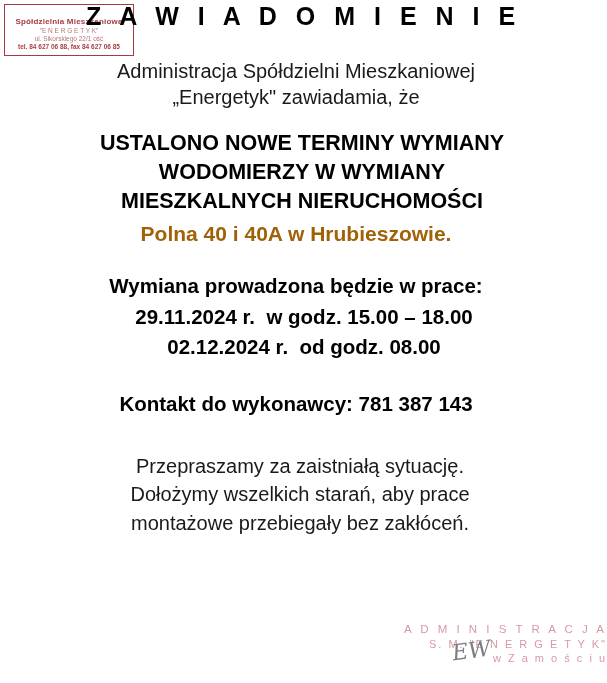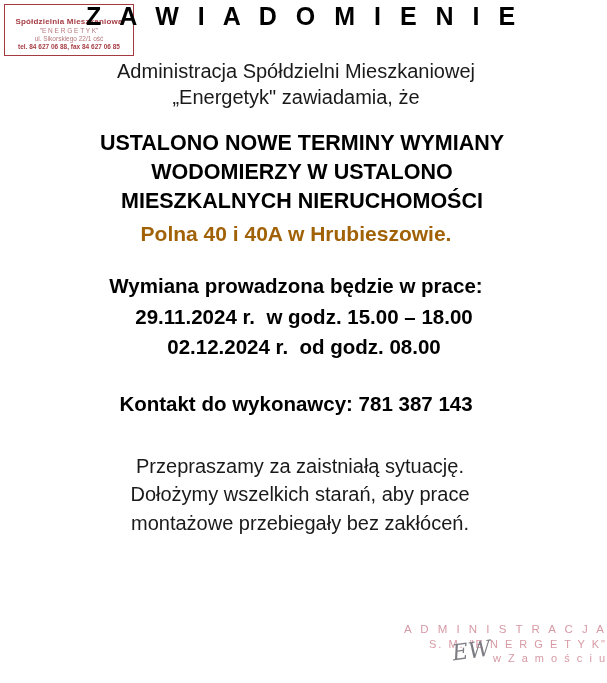--- a/index.html
+++ b/index.html
@@ -186,21 +186,21 @@
 
   <div class="content">
 
     <div class="intro">
       <div>Administracja Spółdzielni Mieszkaniowej</div>
       <div>„Energetyk" zawiadamia, że</div>
     </div>
 
     <div class="headline">
       <div>USTALONO NOWE TERMINY WYMIANY</div>
-      <div>WODOMIERZY W USTALONO</div>
+      <div>WODOMIERZY W WYMIANY</div>
       <div>MIESZKALNYCH NIERUCHOMOŚCI</div>
     </div>
 
     <div class="address">Polna 40 i 40A w Hrubieszowie.</div>
 
     <div class="schedule-intro">Wymiana prowadzona będzie w prace:</div>
 
     <div class="schedule">
       <div class="row"><span>29.11.2024 r.</span>  <span>w godz. 15.00 – 18.00</span></div>
       <div class="row"><span>02.12.2024 r.</span>  <span>od godz. 08.00</span></div>

